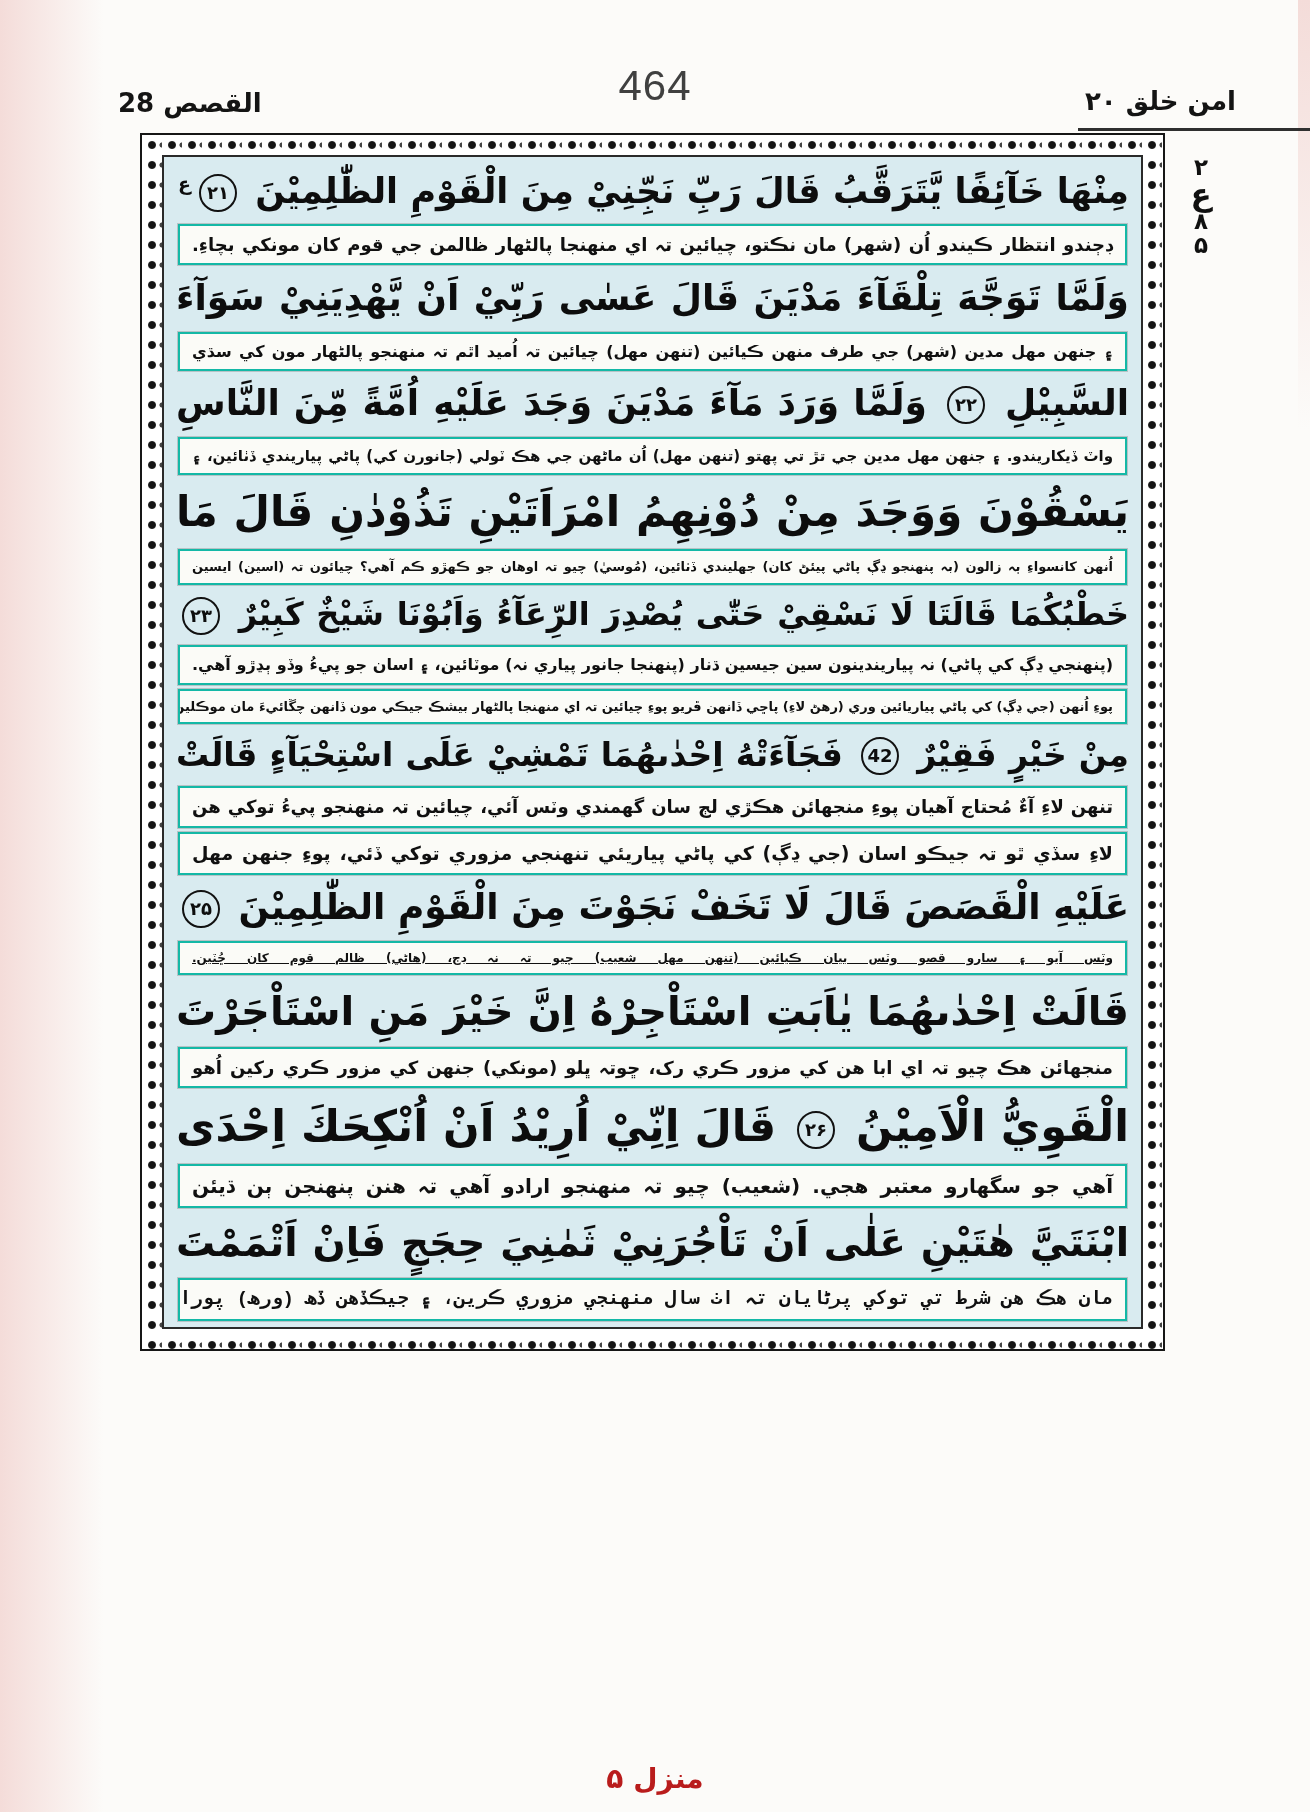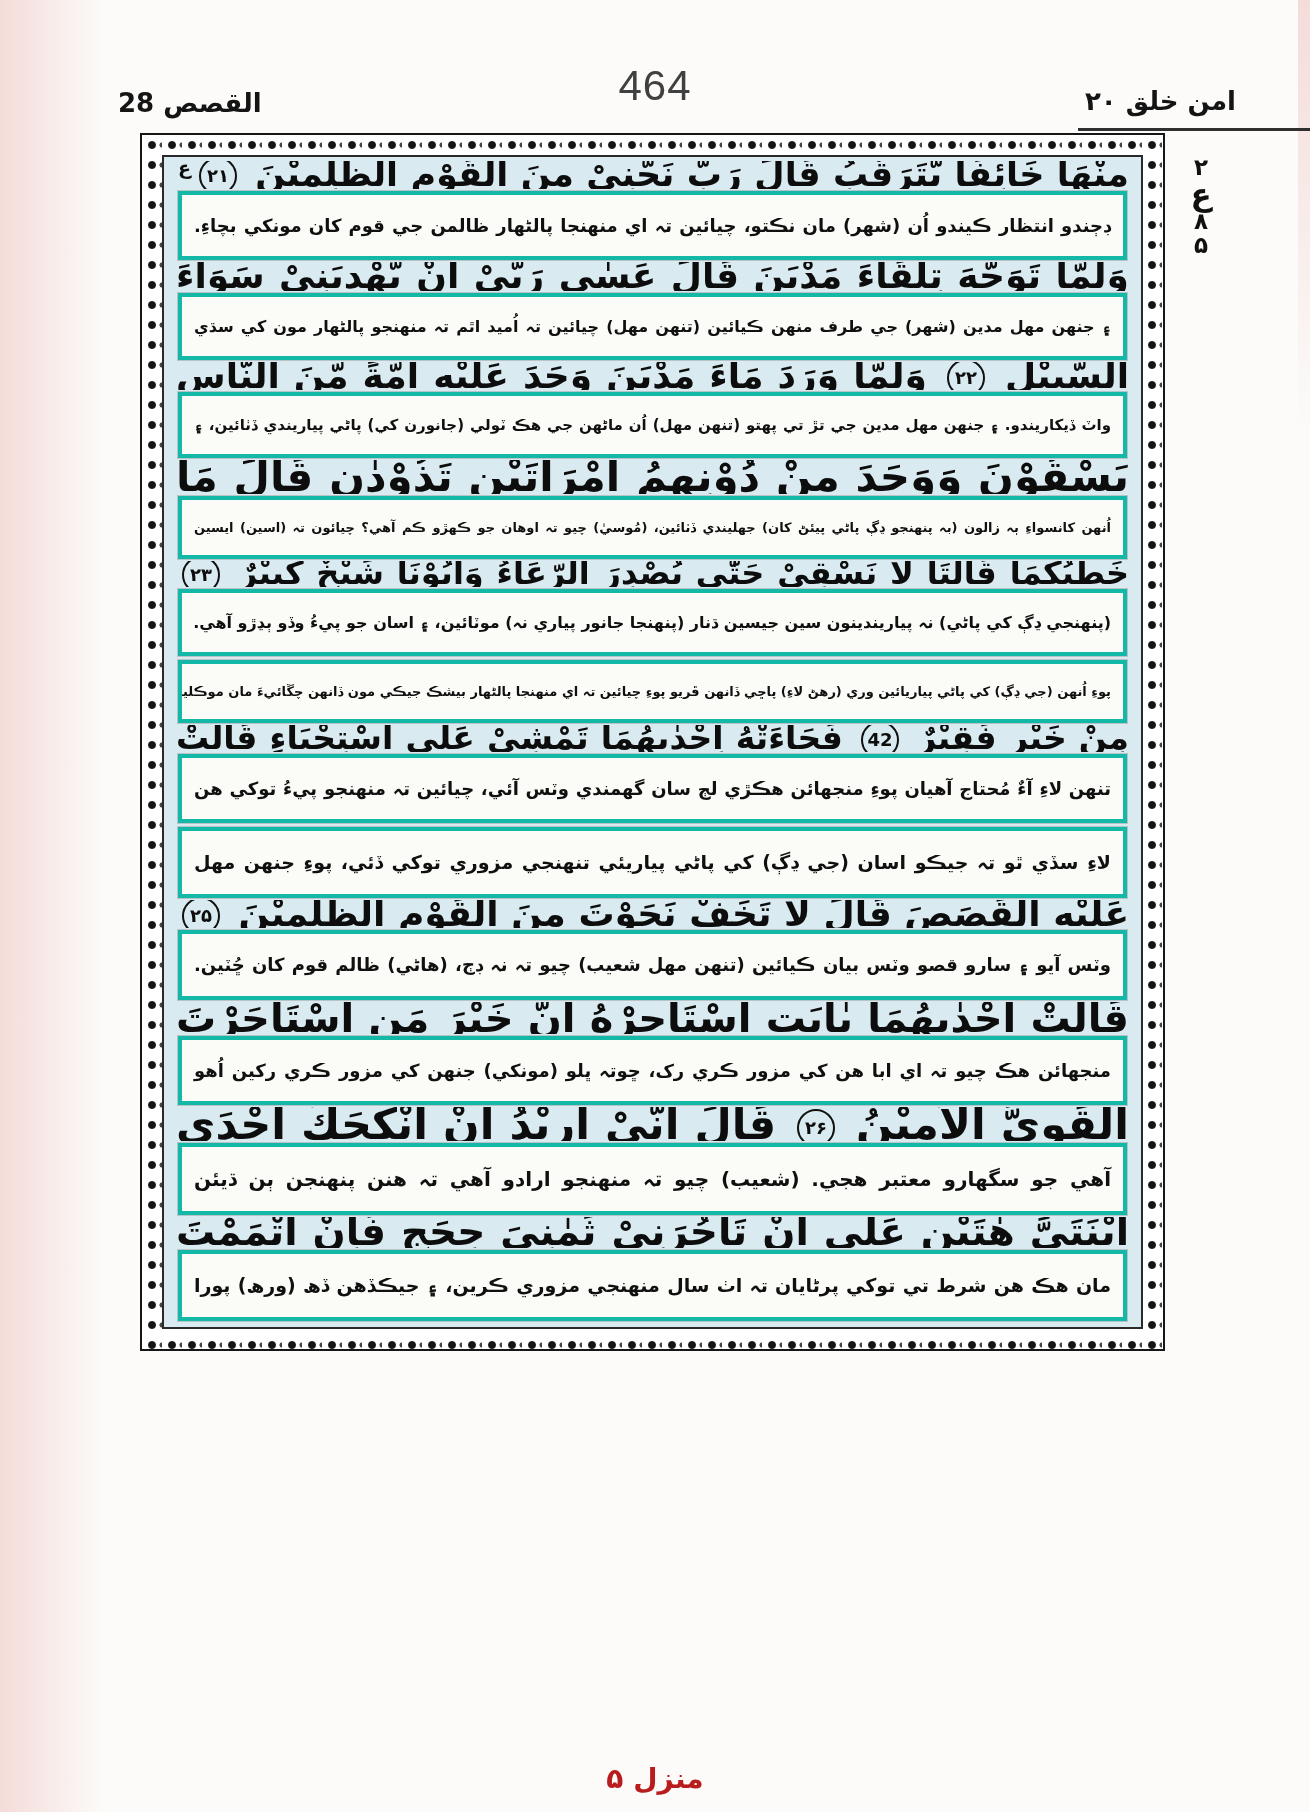--- a/index.html
+++ b/index.html
@@ -64,22 +64,22 @@
     flex:1 1 auto;display:flex;align-items:center;overflow:hidden;min-height:0;
   }
   .arabic-text{
     display:block;width:100%;direction:rtl;
     text-align:justify;text-align-last:justify;
     font-size:44px;font-weight:700;color:var(--ink);
     line-height:1.35;white-space:nowrap;padding:0 4px;
   }
   .row-trans{
     flex:0 0 auto;margin:2px 6px;background:var(--box-bg);
-    border:4px solid #14b8a6;box-shadow:0 0 0 1px rgba(120,120,120,.35);
-    padding:20px 12px;overflow:hidden;
+    border:2px solid #14b8a6;box-shadow:0 0 0 1px rgba(120,120,120,.35);
+    padding:8px 12px;overflow:hidden;
   }
   .trans-text{
     display:block;width:100%;direction:rtl;
     text-align:justify;text-align-last:justify;
     font-size:20px;font-weight:700;color:#101010;line-height:1.2;
     white-space:nowrap;
   }
   .ayah{
     display:inline-block;width:38px;height:38px;line-height:34px;
     border:2.5px solid #111;border-radius:50%;
@@ -155,36 +155,36 @@
       <div class="row-trans">
         <span class="trans-text" style="font-size: 18px;">تنهن لاءِ آءٌ مُحتاج آهيان پوءِ منجهائن هڪڙي لڄ سان گهمندي وٽس آئي، چيائين تہ منهنجو پيءُ توکي هن</span>
       </div>
       <div class="row-trans">
         <span class="trans-text" style="font-size: 19px;">لاءِ سڏي ٿو تہ جيڪو اسان (جي ڍڳ) کي پاڻي پياريئي تنهنجي مزوري توکي ڏئي، پوءِ جنهن مهل</span>
       </div>
       <div class="row-arabic">
         <span class="arabic-text" style="font-size: 36px;">عَلَيْهِ الْقَصَصَ قَالَ لَا تَخَفْ نَجَوْتَ مِنَ الْقَوْمِ الظّٰلِمِيْنَ <span class="ayah">۲۵</span></span>
       </div>
       <div class="row-trans">
-        <span class="trans-text" style="font-size: 18px;">وٽس آيو ۽ سارو قصو وٽس بيان ڪيائين (تنهن مهل شعيب) چيو تہ نہ ڊڄ، (هاڻي) ظالم قوم کان ڇُٽين.</span>
+        <span class="trans-text" style="font-size: 12px; text-decoration: underline;">وٽس آيو ۽ سارو قصو وٽس بيان ڪيائين (تنهن مهل شعيب) چيو تہ نہ ڊڄ، (هاڻي) ظالم قوم کان ڇُٽين.</span>
       </div>
       <div class="row-arabic">
         <span class="arabic-text" style="font-size: 40px;">قَالَتْ اِحْدٰىهُمَا يٰاَبَتِ اسْتَاْجِرْهُ اِنَّ خَيْرَ مَنِ اسْتَاْجَرْتَ</span>
       </div>
       <div class="row-trans">
         <span class="trans-text" style="font-size: 18px;">منجهائن هڪ چيو تہ اي ابا هن کي مزور ڪري رک، ڇوتہ ڀلو (مونکي) جنهن کي مزور ڪري رکين اُهو</span>
       </div>
       <div class="row-arabic">
         <span class="arabic-text" style="font-size: 43px;">الْقَوِيُّ الْاَمِيْنُ <span class="ayah">۲۶</span> قَالَ اِنِّيْ اُرِيْدُ اَنْ اُنْكِحَكَ اِحْدَى</span>
       </div>
       <div class="row-trans">
         <span class="trans-text" style="font-size: 20px;">آهي جو سگهارو معتبر هجي. (شعيب) چيو تہ منهنجو ارادو آهي تہ هنن پنهنجن ٻن ڌيئن</span>
       </div>
       <div class="row-arabic">
         <span class="arabic-text" style="font-size: 39px;">ابْنَتَيَّ هٰتَيْنِ عَلٰى اَنْ تَاْجُرَنِيْ ثَمٰنِيَ حِجَجٍ فَاِنْ اَتْمَمْتَ</span>
       </div>
       <div class="row-trans">
-        <span class="trans-text" style="font-size: 19px;">مان هڪ هن شرط تي توکي پرڻايان تہ اٺ سال منهنجي مزوري ڪرين، ۽ جيڪڏهن ڏھ (ورھ) پورا</span>
+        <span class="trans-text" style="font-size: 19px; font-family: Liberation Mono, monospace;">مان هڪ هن شرط تي توکي پرڻايان تہ اٺ سال منهنجي مزوري ڪرين، ۽ جيڪڏهن ڏھ (ورھ) پورا</span>
       </div>
     </div>
 </div>
 
 <div class="manzil-footer" dir="rtl">منزل ۵</div>
 
 </body></html>

